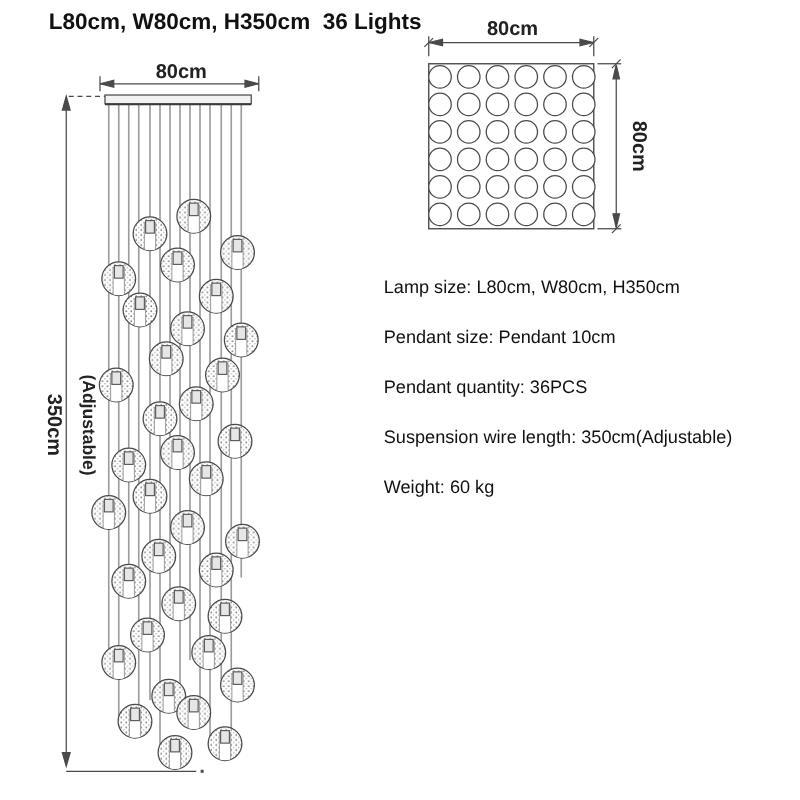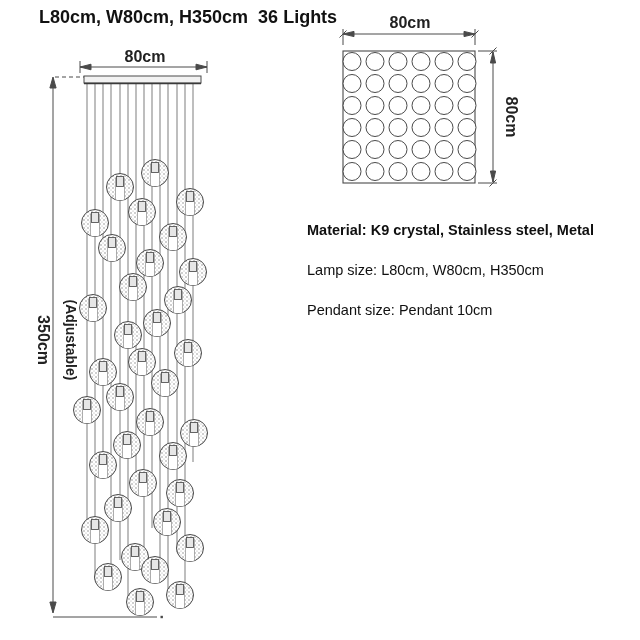--- a/index.html
+++ b/index.html
@@ -320,18 +320,20 @@
         <line x1="489.5" y1="54.5" x2="496.5" y2="47.5"></line>
         <line x1="489.5" y1="186.5" x2="496.5" y2="179.5"></line>
         <polygon points="493,52 490.4,63 495.6,63"></polygon>
         <polygon points="493,182 490.4,171 495.6,171"></polygon>
       </g>
       <text class="dim-label" x="506" y="117" text-anchor="middle" transform="rotate(90 506 117)">80cm</text>
     </g>
   </svg>
 
   <div class="specs" id="spec-list">
-      <div class="spec-line first">Material: K9 crystal, Stainless steel, Metal</div>
       <div class="spec-line">Lamp size: L80cm, W80cm, H350cm</div>
       <div class="spec-line">Pendant size: Pendant 10cm</div>
+      <div class="spec-line">Pendant quantity: 36PCS</div>
+      <div class="spec-line">Suspension wire length: 350cm(Adjustable)</div>
+      <div class="spec-line">Weight: 60 kg</div>
     </div>
 
 </div>
 
 </body></html>

